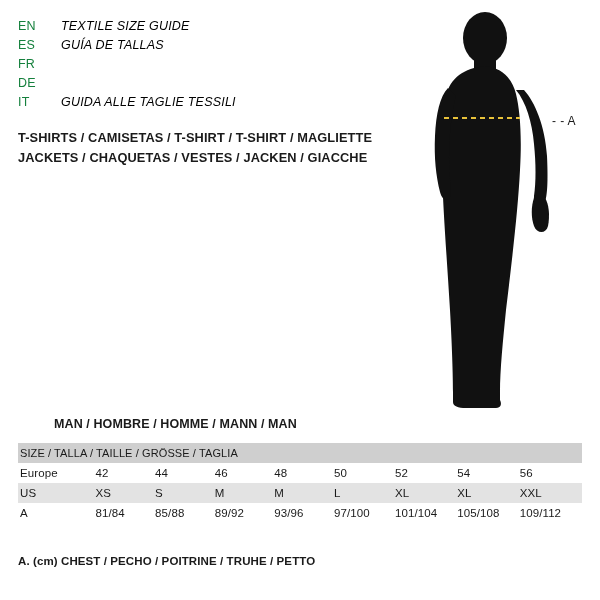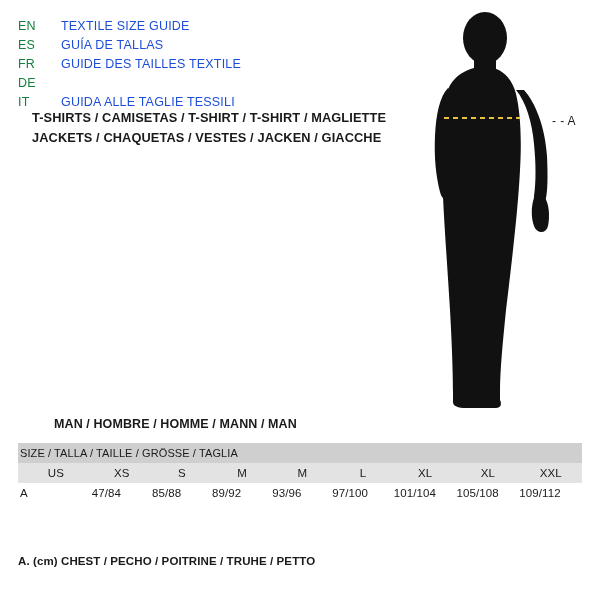--- a/index.html
+++ b/index.html
@@ -34,31 +34,31 @@
     line-height: 19px;
     font-size: 12.5px;
     letter-spacing: 0.2px;
   }
   .lang-code {
     width: 43px;
     flex: 0 0 43px;
     color: #15803d;
   }
   .lang-text {
-    color: #1d4ed8;
+    color: #000000;
     white-space: nowrap;
+    font-style: italic;
   }
 
   
   .garment-block {
     position: absolute;
-    top: 108px;
+    top: 128px;
     left: 18px;
     width: 400px;
-    margin-left: 14px;
   }
   .garment-line {
     font-size: 12.8px;
     font-weight: bold;
     line-height: 20px;
     letter-spacing: 0.1px;
     white-space: nowrap;
   }
 
   
@@ -107,21 +107,20 @@
     color: #1a1a1a;
     letter-spacing: 0.1px;
   }
   .row-head td {
     background: #cfcfcf;
     font-size: 11px;
     letter-spacing: 0.2px;
   }
   .row-shade td {
     background: #e3e3e3;
-    text-align: center;
   }
   .row-plain td {
     background: #ffffff;
   }
   .col-label {
     width: 86px;
     padding-left: 2px !important;
   }
   .cell {
     width: 68px;
@@ -148,21 +147,20 @@
     <div class="lang-row">
       <span class="lang-code">EN</span>
       <span class="lang-text">TEXTILE SIZE GUIDE</span>
     </div>
     <div class="lang-row">
       <span class="lang-code">ES</span>
       <span class="lang-text">GUÍA DE TALLAS</span>
     </div>
     <div class="lang-row">
       <span class="lang-code">FR</span>
-      <span class="lang-text">GUIDE DES TAILLES TEXTILE</span>
     </div>
     <div class="lang-row">
       <span class="lang-code">DE</span>
     </div>
     <div class="lang-row">
       <span class="lang-code">IT</span>
       <span class="lang-text">GUIDA ALLE TAGLIE TESSILI</span>
     </div>
   </div>
 
@@ -215,34 +213,45 @@
     <div class="measure-label">- - A</div>
   </div>
 
   <div class="table-title">MAN / HOMBRE / HOMME / MANN / MAN</div>
 
   <table class="size-table">
     <tbody>
       <tr class="row-head">
         <td class="col-label" colspan="9">SIZE / TALLA / TAILLE / GRÖSSE / TAGLIA</td>
       </tr>
+      <tr class="row-plain">
+        <td class="col-label">Europe</td>
+        <td class="cell">42</td>
+        <td class="cell">44</td>
+        <td class="cell">46</td>
+        <td class="cell">48</td>
+        <td class="cell">50</td>
+        <td class="cell">52</td>
+        <td class="cell">54</td>
+        <td class="cell">56</td>
+      </tr>
       <tr class="row-shade">
         <td class="col-label">US</td>
         <td class="cell">XS</td>
         <td class="cell">S</td>
         <td class="cell">M</td>
         <td class="cell">M</td>
         <td class="cell">L</td>
         <td class="cell">XL</td>
         <td class="cell">XL</td>
         <td class="cell">XXL</td>
       </tr>
       <tr class="row-plain">
         <td class="col-label">A</td>
-        <td class="cell">47/84</td>
+        <td class="cell">81/84</td>
         <td class="cell">85/88</td>
         <td class="cell">89/92</td>
         <td class="cell">93/96</td>
         <td class="cell">97/100</td>
         <td class="cell">101/104</td>
         <td class="cell">105/108</td>
         <td class="cell">109/112</td>
       </tr>
     </tbody>
   </table>

